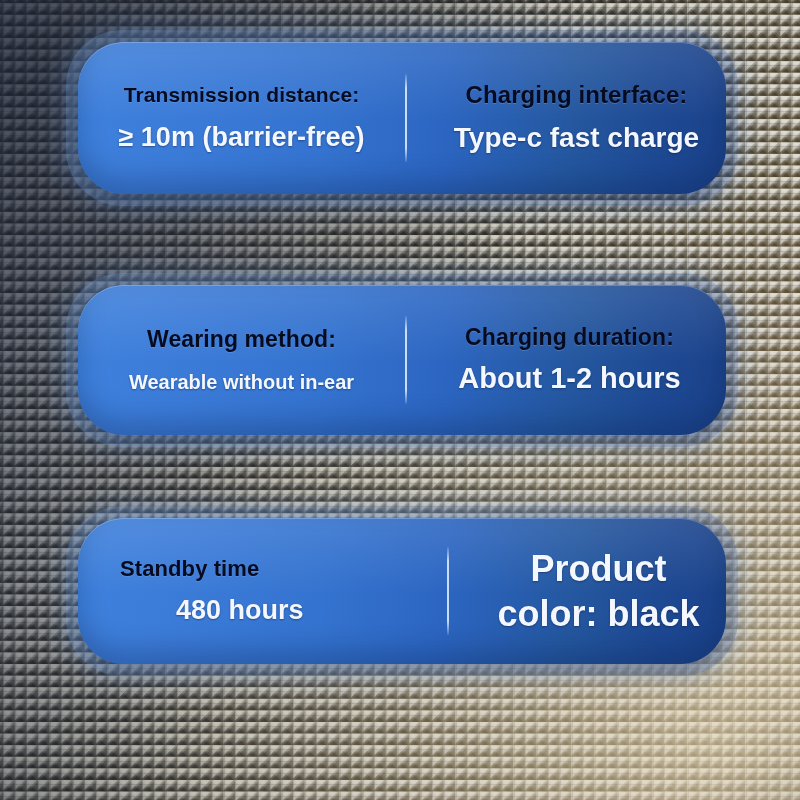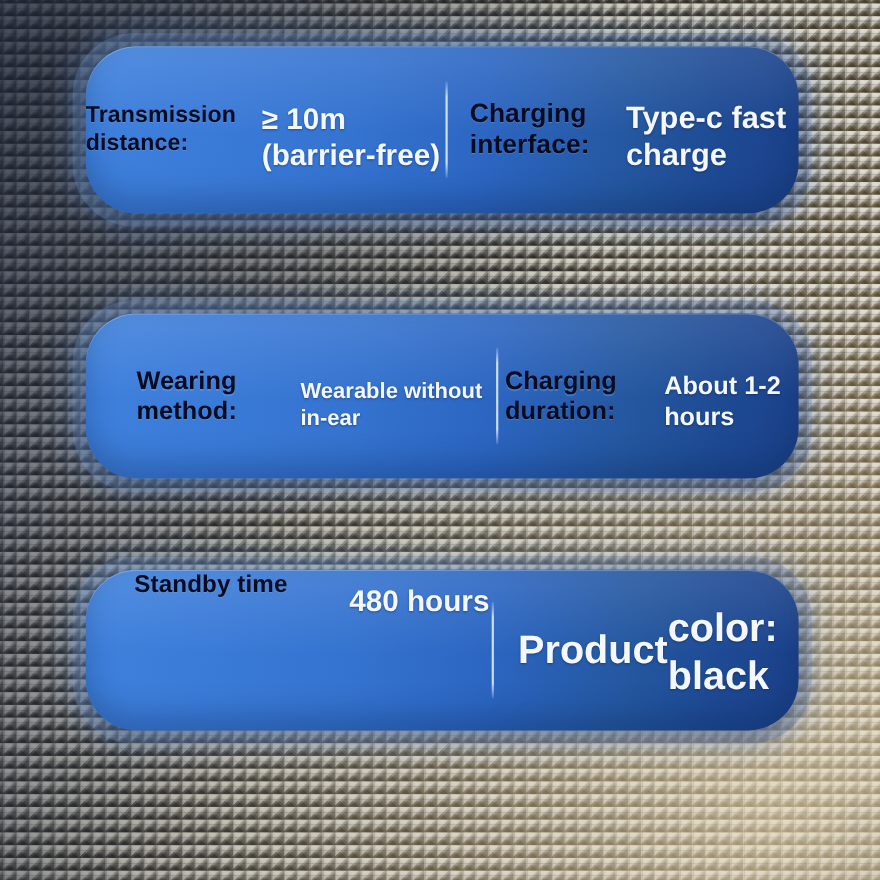--- a/index.html
+++ b/index.html
@@ -97,21 +97,21 @@
     overflow:hidden;
   }
   .card-sheen{
     position:absolute;left:0;right:0;top:0;height:52%;
     background:linear-gradient(180deg, rgba(255,255,255,.11) 0%, rgba(255,255,255,0) 100%);
     border-radius:46px 46px 0 0;
     pointer-events:none;
   }
 
   .card-body{position:absolute;inset:0;display:flex;align-items:center;}
-  .col{position:relative;height:100%;display:flex;justify-content:center;}
+  .col{position:relative;height:100%;display:flex;flex-direction:column;justify-content:center;}
   .col-left{width:327px;}
   .col-right{flex:1;}
 
   .divider{
     width:2px;height:88px;border-radius:2px;
     background:linear-gradient(180deg, rgba(190,215,250,.15) 0%, rgba(214,232,255,.92) 16%, rgba(214,232,255,.92) 84%, rgba(190,215,250,.15) 100%);
     flex:0 0 auto;
   }
 
   .lbl{
@@ -127,26 +127,26 @@
   #card1{left:78px;top:42px;width:648px;height:152px;}
   #card1 .col-left{align-items:center;}
   #card1 .lbl{font-size:21px;}
   #card1 .val{font-size:27px;margin-top:13px;}
   #card1 .col-right{align-items:center;padding-left:20px;}
   #card1 .r-lbl{font-size:24px;}
   #card1 .r-val{font-size:28px;margin-top:12px;}
 
   
   #card2{left:78px;top:285px;width:648px;height:150px;}
-  #card2 .col-left{align-items:center;padding-left:46px;}
+  #card2 .col-left{align-items:center;}
   #card2 .lbl{font-size:23px;}
   #card2 .val{font-size:20px;margin-top:16px;}
   #card2 .col-right{align-items:center;padding-left:6px;}
   #card2 .r-lbl{font-size:23px;}
-  #card2 .r-val{font-size:23px;margin-top:10px;}
+  #card2 .r-val{font-size:29px;margin-top:10px;}
 
   
   #card3{left:78px;top:518px;width:648px;height:146px;}
   #card3 .col-left{align-items:flex-start;padding-left:6px;margin-left:36px;}
   #card3 .lbl{font-size:22px;}
   #card3 .val-main{font-size:27px;margin-top:12px;padding-left:56px;}
   #card3 .val-sub{font-size:19px;margin-top:3px;padding-left:56px;}
   #card3 .col-right{align-items:center;padding-left:22px;}
   #card3 .r-val{font-size:36px;}
   #card3 .r-val.line2{margin-top:2px;}

